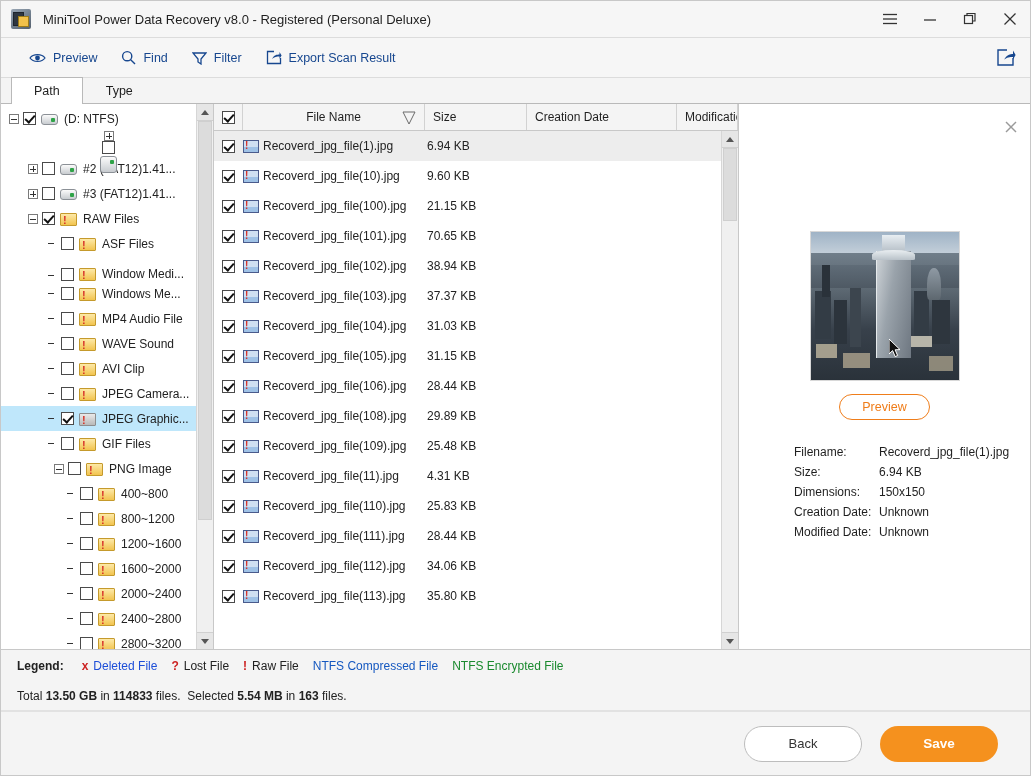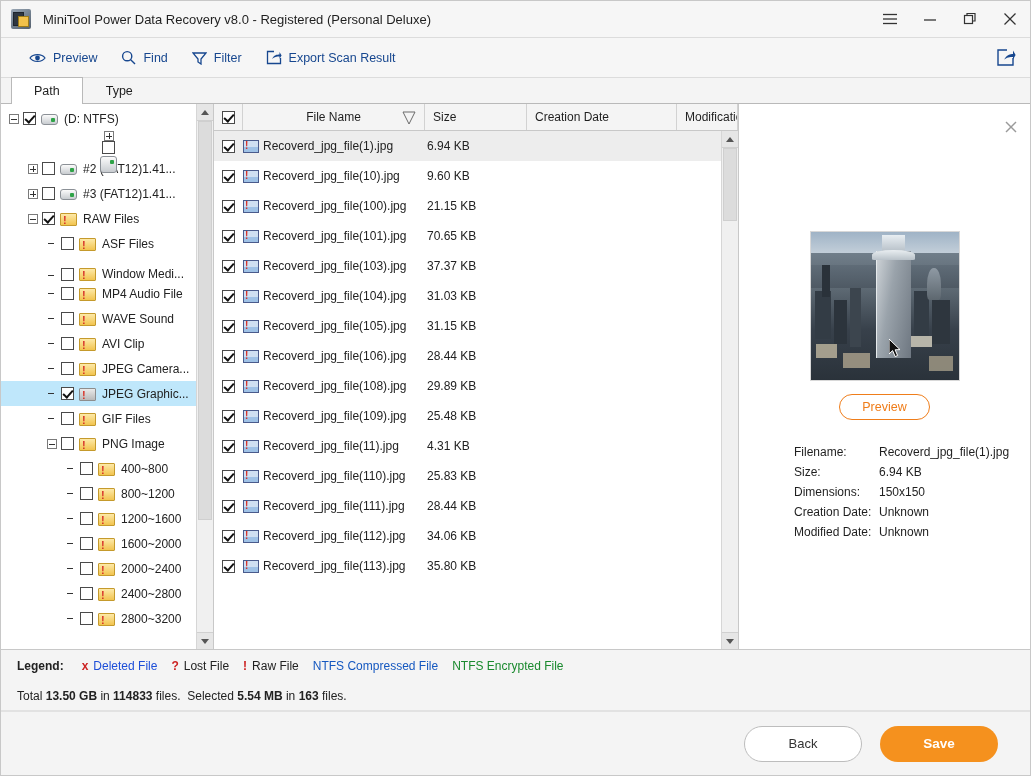--- a/index.html
+++ b/index.html
@@ -508,20 +508,26 @@
           <div class="tnode" style="padding-left: 46px; align-items: flex-end;">
             <span class="t-expander none"></span>
             <span class="t-check"></span>
             <span class="t-icon ico-folder"></span>
             <span class="t-label">Window Medi...</span>
           </div>
           <div class="tnode" style="padding-left: 46px;">
             <span class="t-expander none"></span>
             <span class="t-check"></span>
             <span class="t-icon ico-folder"></span>
+            <span class="t-label">Windows Me...</span>
+          </div>
+          <div class="tnode" style="padding-left: 46px;">
+            <span class="t-expander none"></span>
+            <span class="t-check"></span>
+            <span class="t-icon ico-folder"></span>
             <span class="t-label">MP4 Audio File</span>
           </div>
           <div class="tnode" style="padding-left: 46px;">
             <span class="t-expander none"></span>
             <span class="t-check"></span>
             <span class="t-icon ico-folder"></span>
             <span class="t-label">WAVE Sound</span>
           </div>
           <div class="tnode" style="padding-left: 46px;">
             <span class="t-expander none"></span>
@@ -540,21 +546,21 @@
             <span class="t-check checked"></span>
             <span class="t-icon ico-folder gray"></span>
             <span class="t-label">JPEG Graphic...</span>
           </div>
           <div class="tnode" style="padding-left: 46px;">
             <span class="t-expander none"></span>
             <span class="t-check"></span>
             <span class="t-icon ico-folder"></span>
             <span class="t-label">GIF Files</span>
           </div>
-          <div class="tnode" style="padding-left: 46px;">
+          <div class="tnode" style="padding-left: 46px; margin-left: 7px;">
             <span class="t-expander "></span>
             <span class="t-check"></span>
             <span class="t-icon ico-folder"></span>
             <span class="t-label">PNG Image</span>
           </div>
           <div class="tnode" style="padding-left: 65px;">
             <span class="t-expander none"></span>
             <span class="t-check"></span>
             <span class="t-icon ico-folder"></span>
             <span class="t-label">400~800</span>
@@ -666,20 +672,30 @@
             </div>
             <div class="lrow">
               <div class="lr-check">
                 <span class="r-check checked"></span>
               </div>
               <div class="lr-icon">
                 <span class="img-ico"></span>
               </div>
               <div class="lr-name">Recoverd_jpg_file(101).jpg</div>
               <div class="lr-size">70.65 KB</div>
+            </div>
+            <div class="lrow">
+              <div class="lr-check">
+                <span class="r-check checked"></span>
+              </div>
+              <div class="lr-icon">
+                <span class="img-ico"></span>
+              </div>
+              <div class="lr-name">Recoverd_jpg_file(102).jpg</div>
+              <div class="lr-size">38.94 KB</div>
             </div>
             <div class="lrow">
               <div class="lr-check">
                 <span class="r-check checked"></span>
               </div>
               <div class="lr-icon">
                 <span class="img-ico"></span>
               </div>
               <div class="lr-name">Recoverd_jpg_file(103).jpg</div>
               <div class="lr-size">37.37 KB</div>

